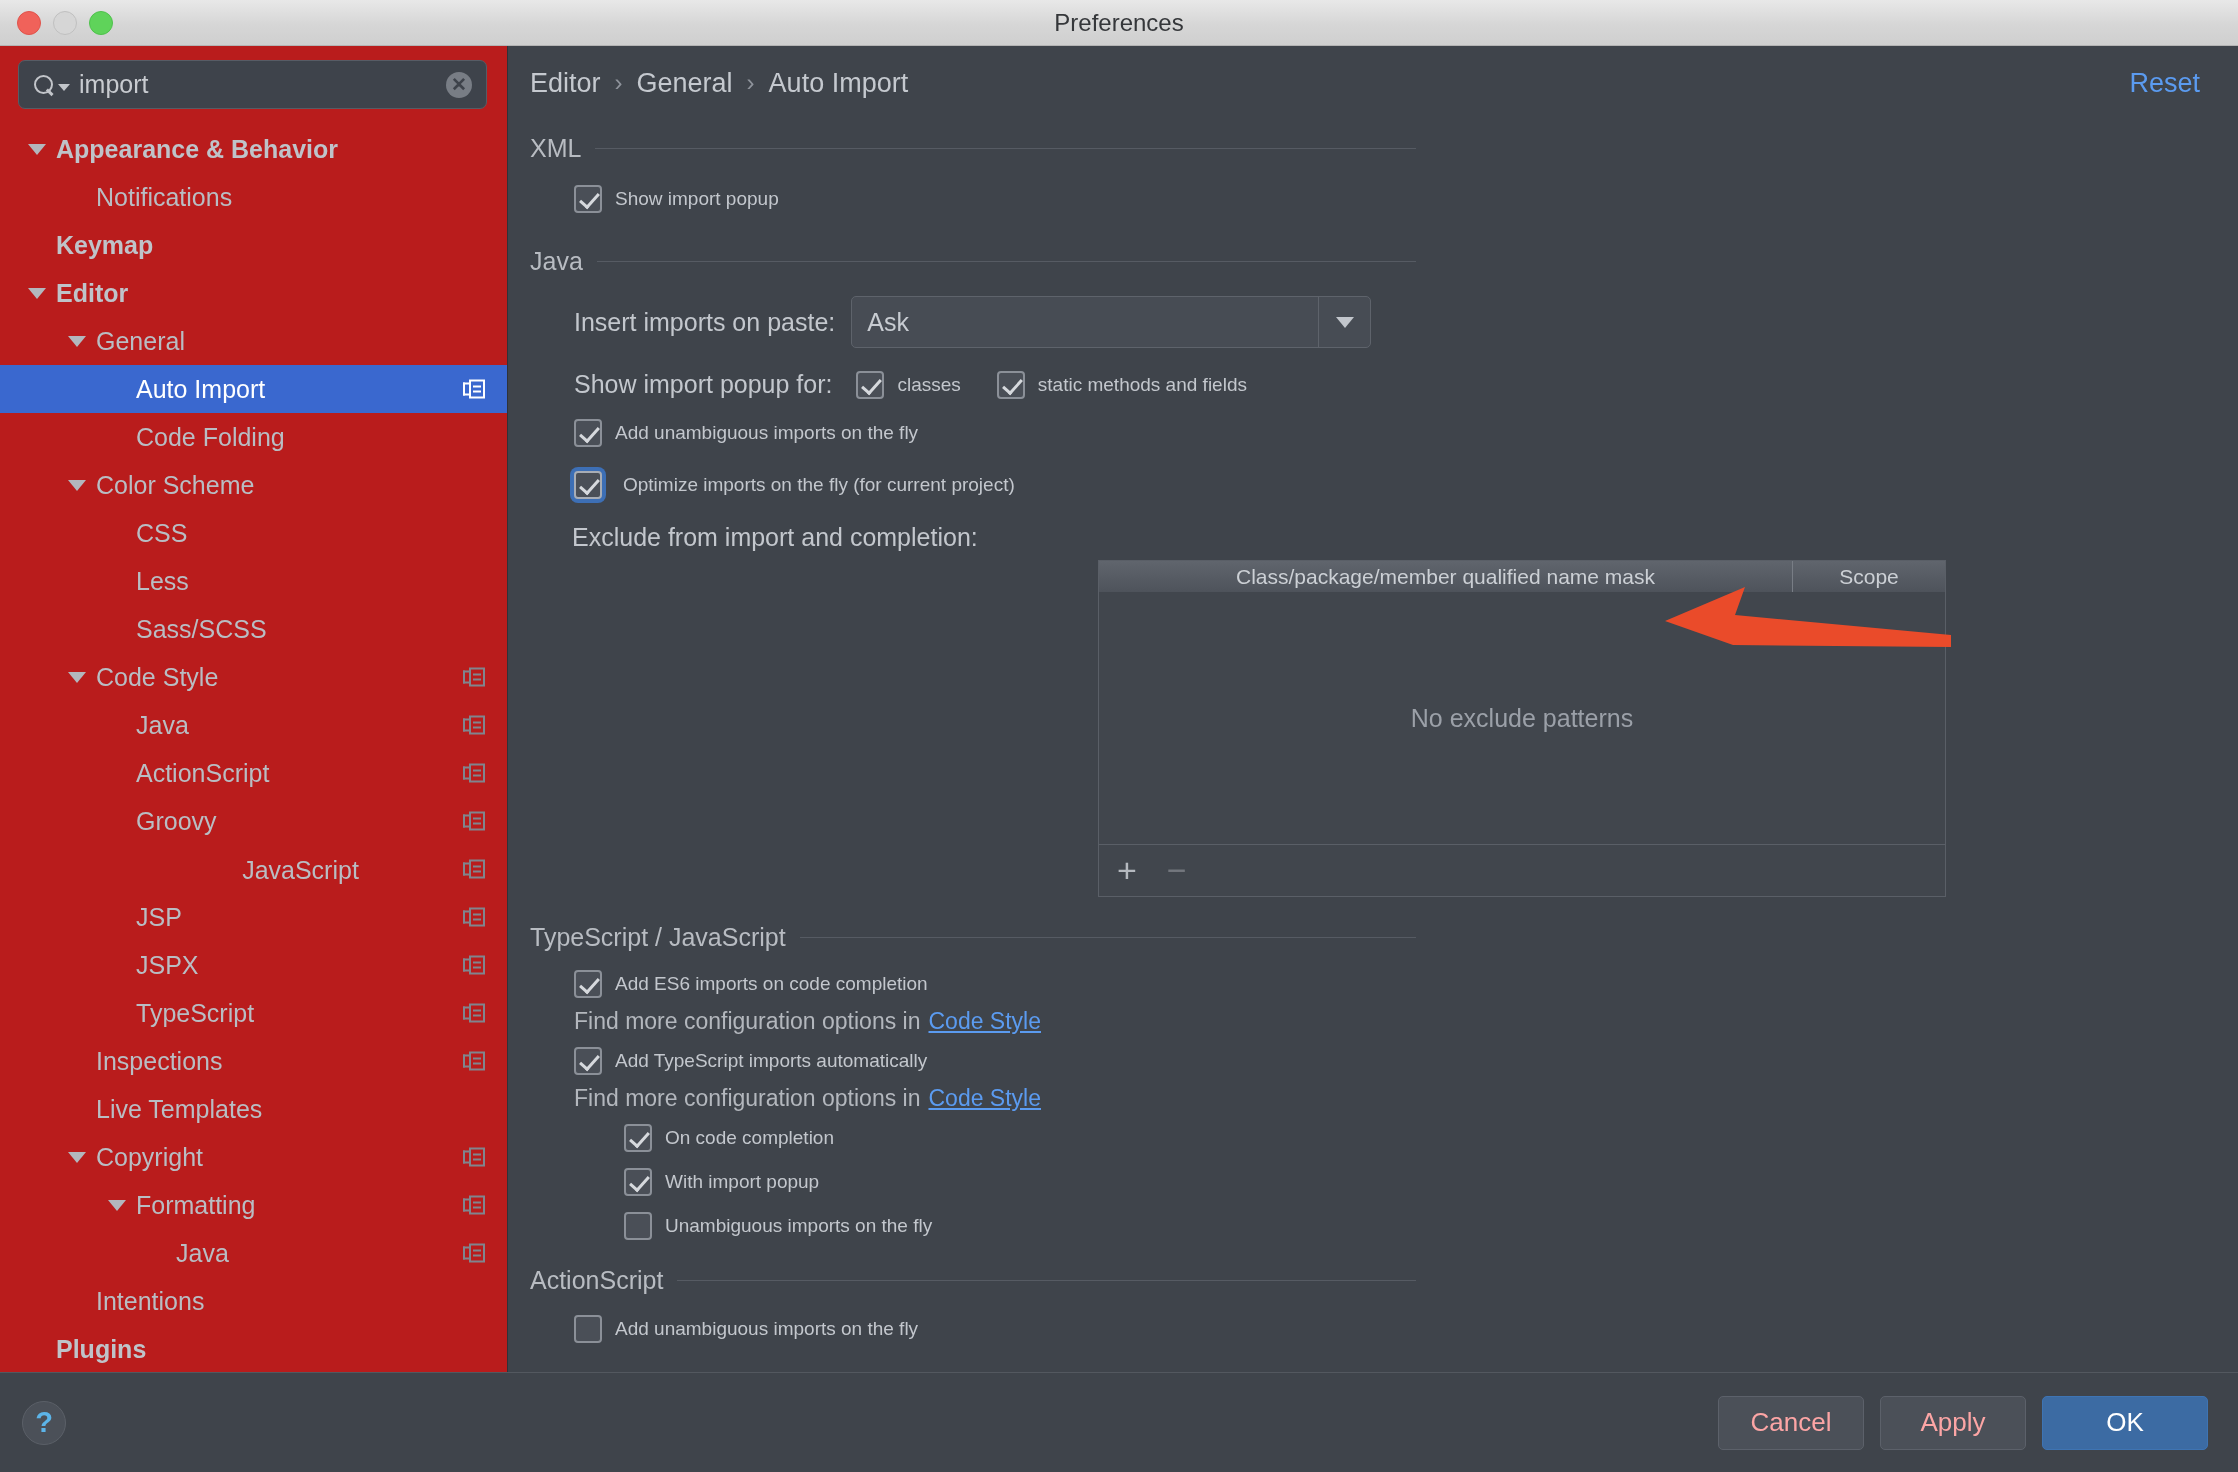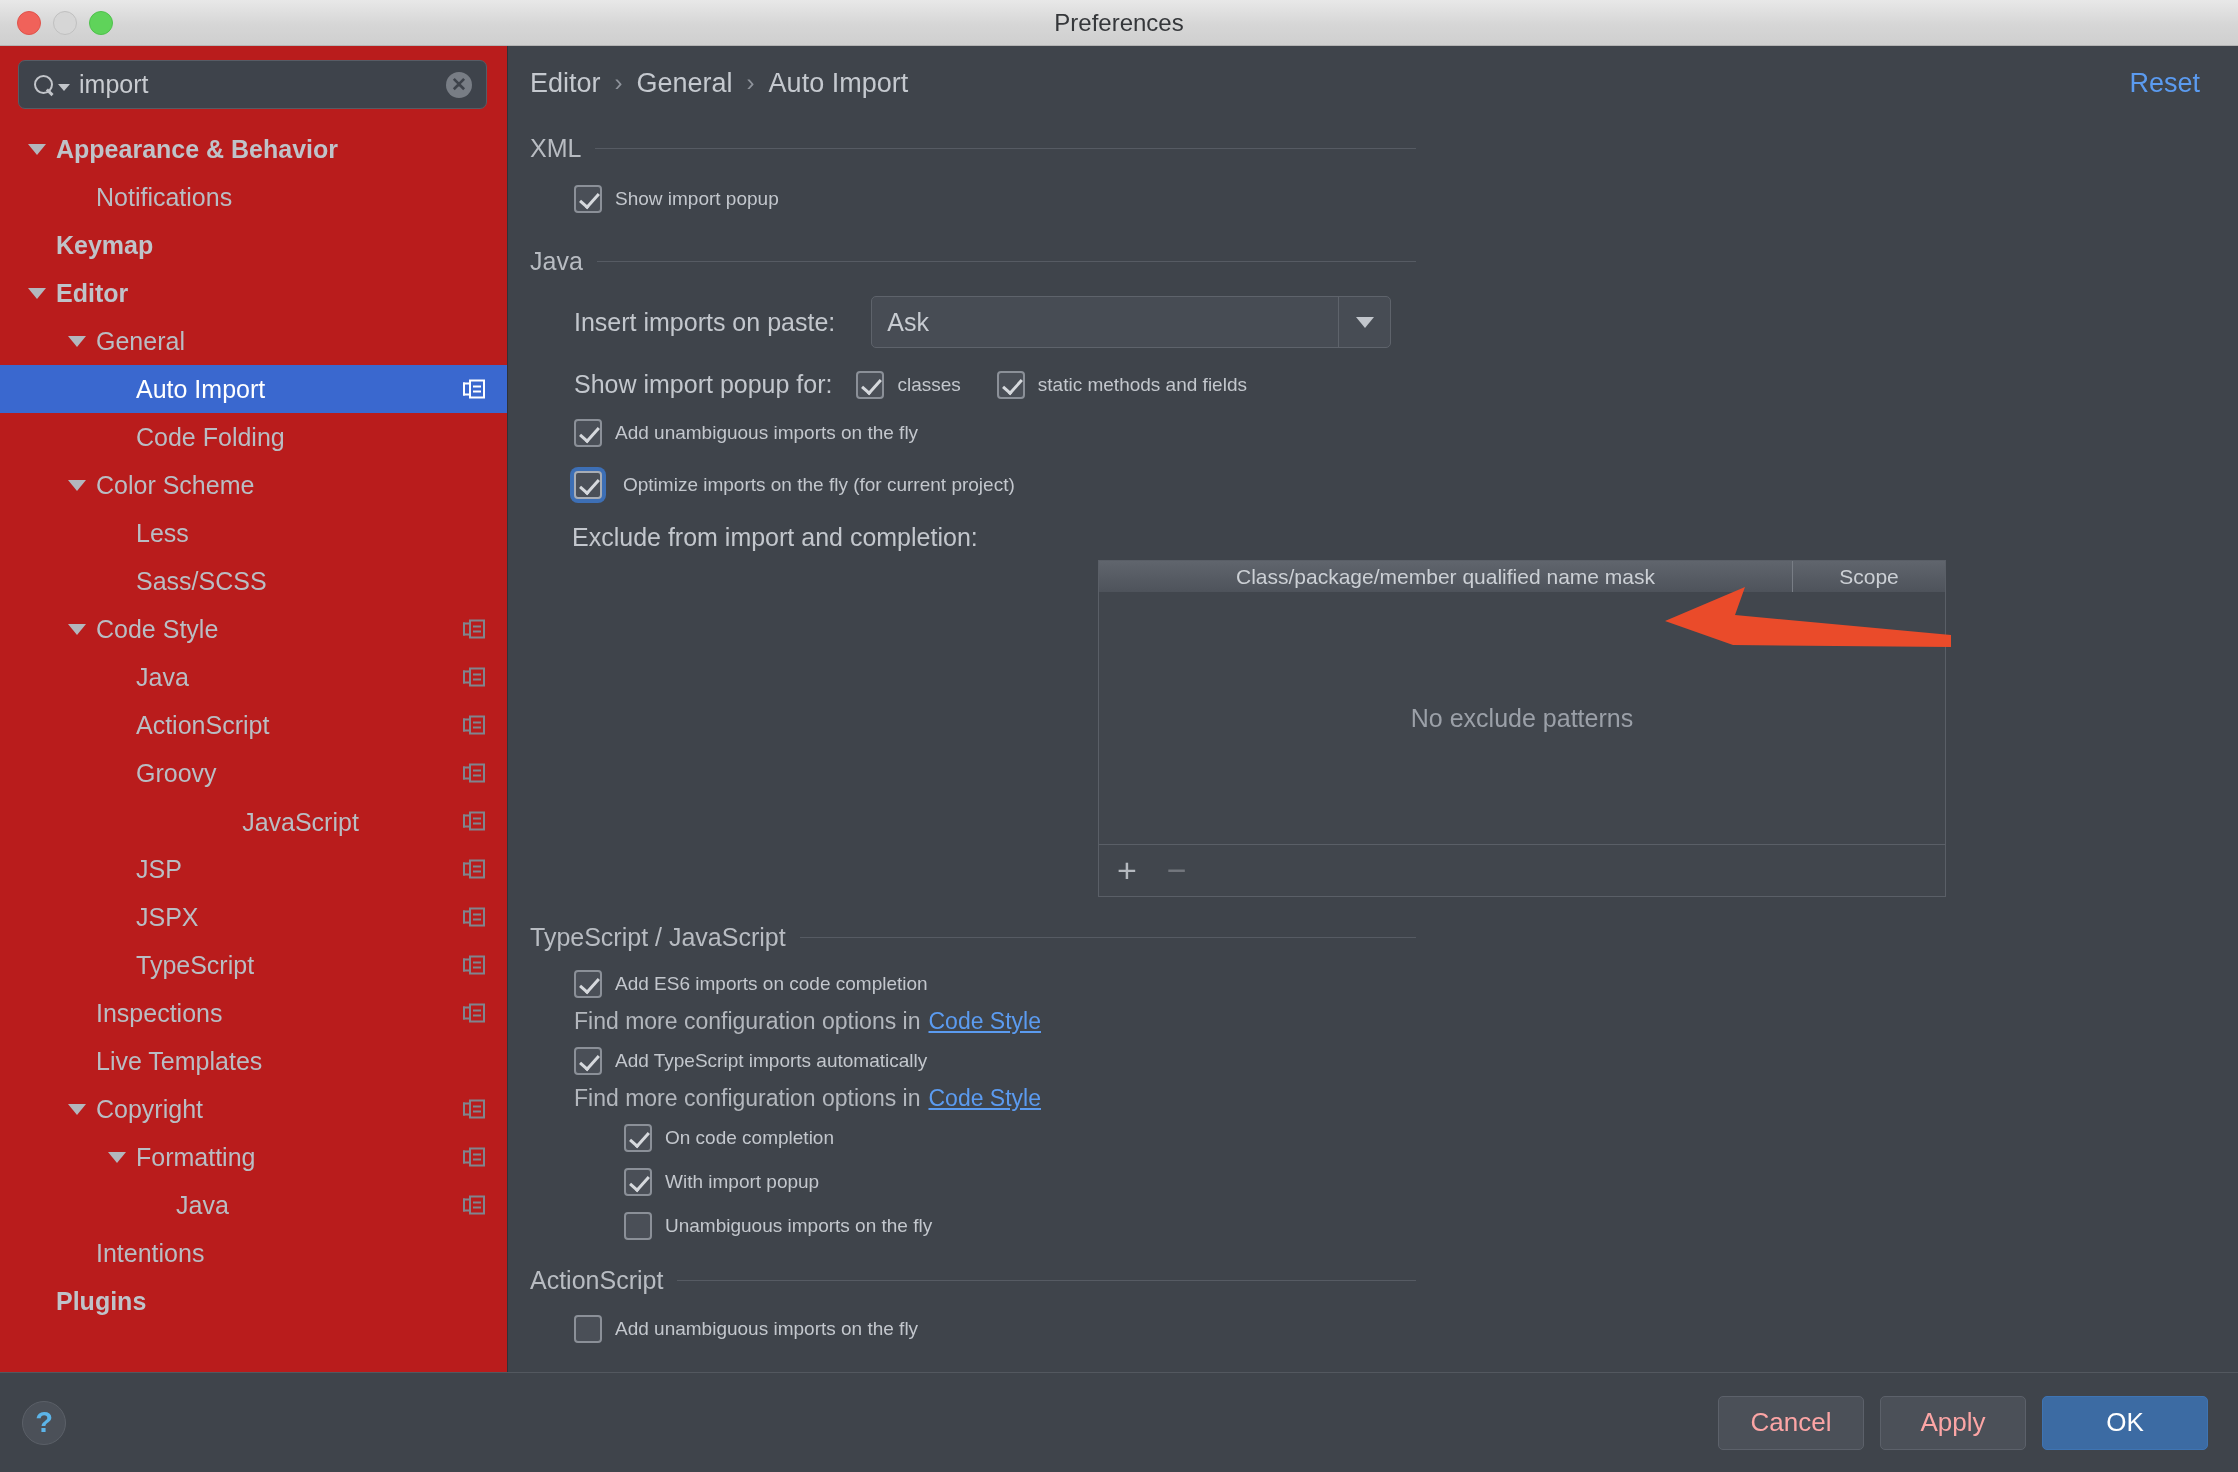--- a/index.html
+++ b/index.html
@@ -132,21 +132,21 @@
   }
   .chk.on::after {
     content: ""; position: absolute; left: 8px; top: 2px;
     width: 8px; height: 16px; border: solid #d6d9dd;
     border-width: 0 3px 3px 0; transform: rotate(42deg);
   }
   .chk.focus { box-shadow: 0 0 0 4px #3d6fb5; border-color: #a8adb5; }
   .chk-label { font-size: 19px; color: #c3c7cd; margin-left: 13px; white-space: nowrap; }
   .plain-label { font-size: 25px; color: #c3c7cd; white-space: nowrap; }
 
-  .paste-row { display: flex; align-items: center; margin-top: 20px; padding-left: 44px; gap: 20px; }
+  .paste-row { display: flex; align-items: center; margin-top: 20px; padding-left: 44px; }
   .paste-label { font-size: 25px; color: #c3c7cd; }
   .combo {
     margin-left: 16px; width: 520px; height: 52px; border-radius: 5px;
     border: 1px solid #5e636b; background: #474c54;
     display: flex; align-items: center; position: relative;
   }
   .combo-val { font-size: 25px; color: #c8ccd2; padding-left: 15px; }
   .combo-arrow {
     position: absolute; right: 0; top: 0; bottom: 0; width: 52px;
     border-left: 1px solid #5e636b; display: flex; align-items: center; justify-content: center;
@@ -261,20 +261,24 @@
           <div class="tree-row" style="padding-left: 108px;">
             <span class="twisty blank"></span>
             <span class="tree-label">Code Folding</span>
           </div>
           <div class="tree-row" style="padding-left: 68px;">
             <span class="twisty"></span>
             <span class="tree-label">Color Scheme</span>
           </div>
           <div class="tree-row" style="padding-left: 108px;">
             <span class="twisty blank"></span>
+            <span class="tree-label">CSS</span>
+          </div>
+          <div class="tree-row" style="padding-left: 108px;">
+            <span class="twisty blank"></span>
             <span class="tree-label">Less</span>
           </div>
           <div class="tree-row" style="padding-left: 108px;">
             <span class="twisty blank"></span>
             <span class="tree-label">Sass/SCSS</span>
           </div>
           <div class="tree-row" style="padding-left: 68px;">
             <span class="twisty"></span>
             <span class="tree-label">Code Style</span>
             <span class="copy-icon">

